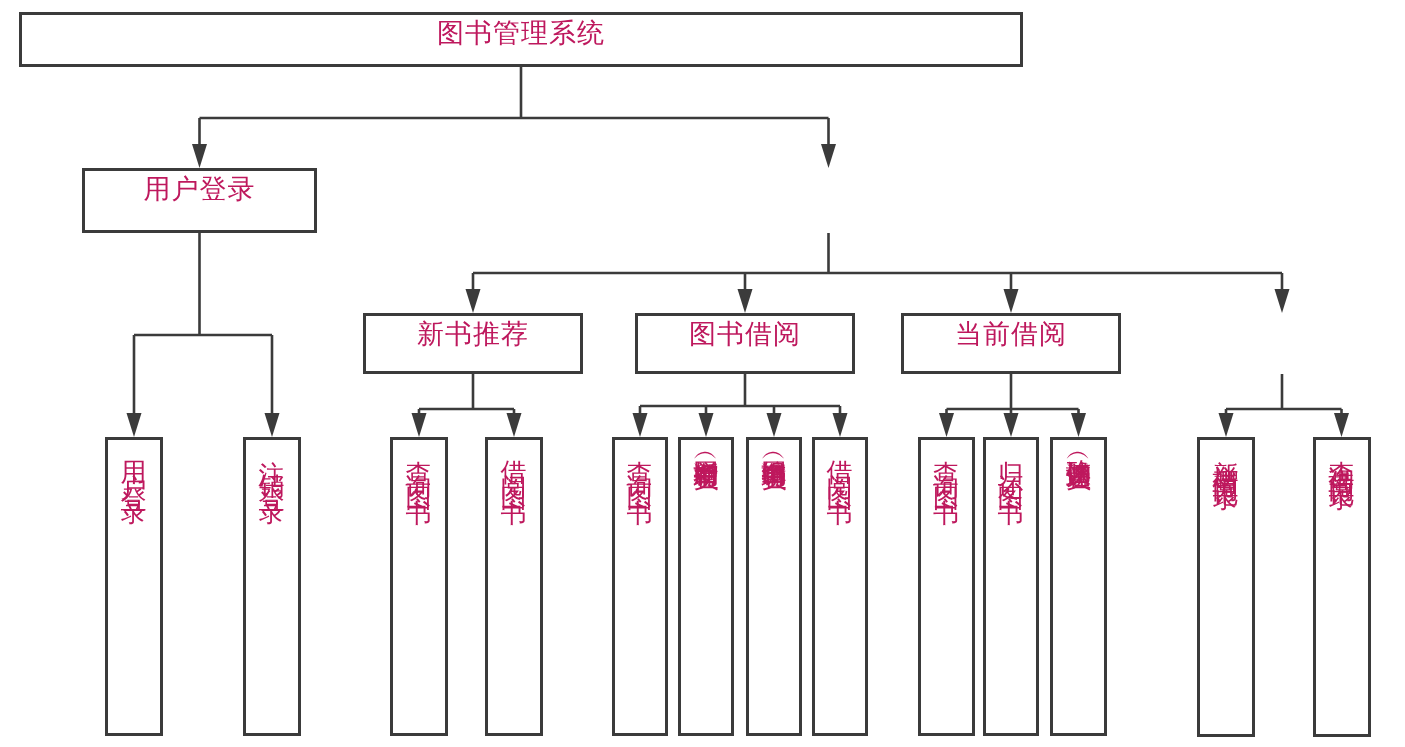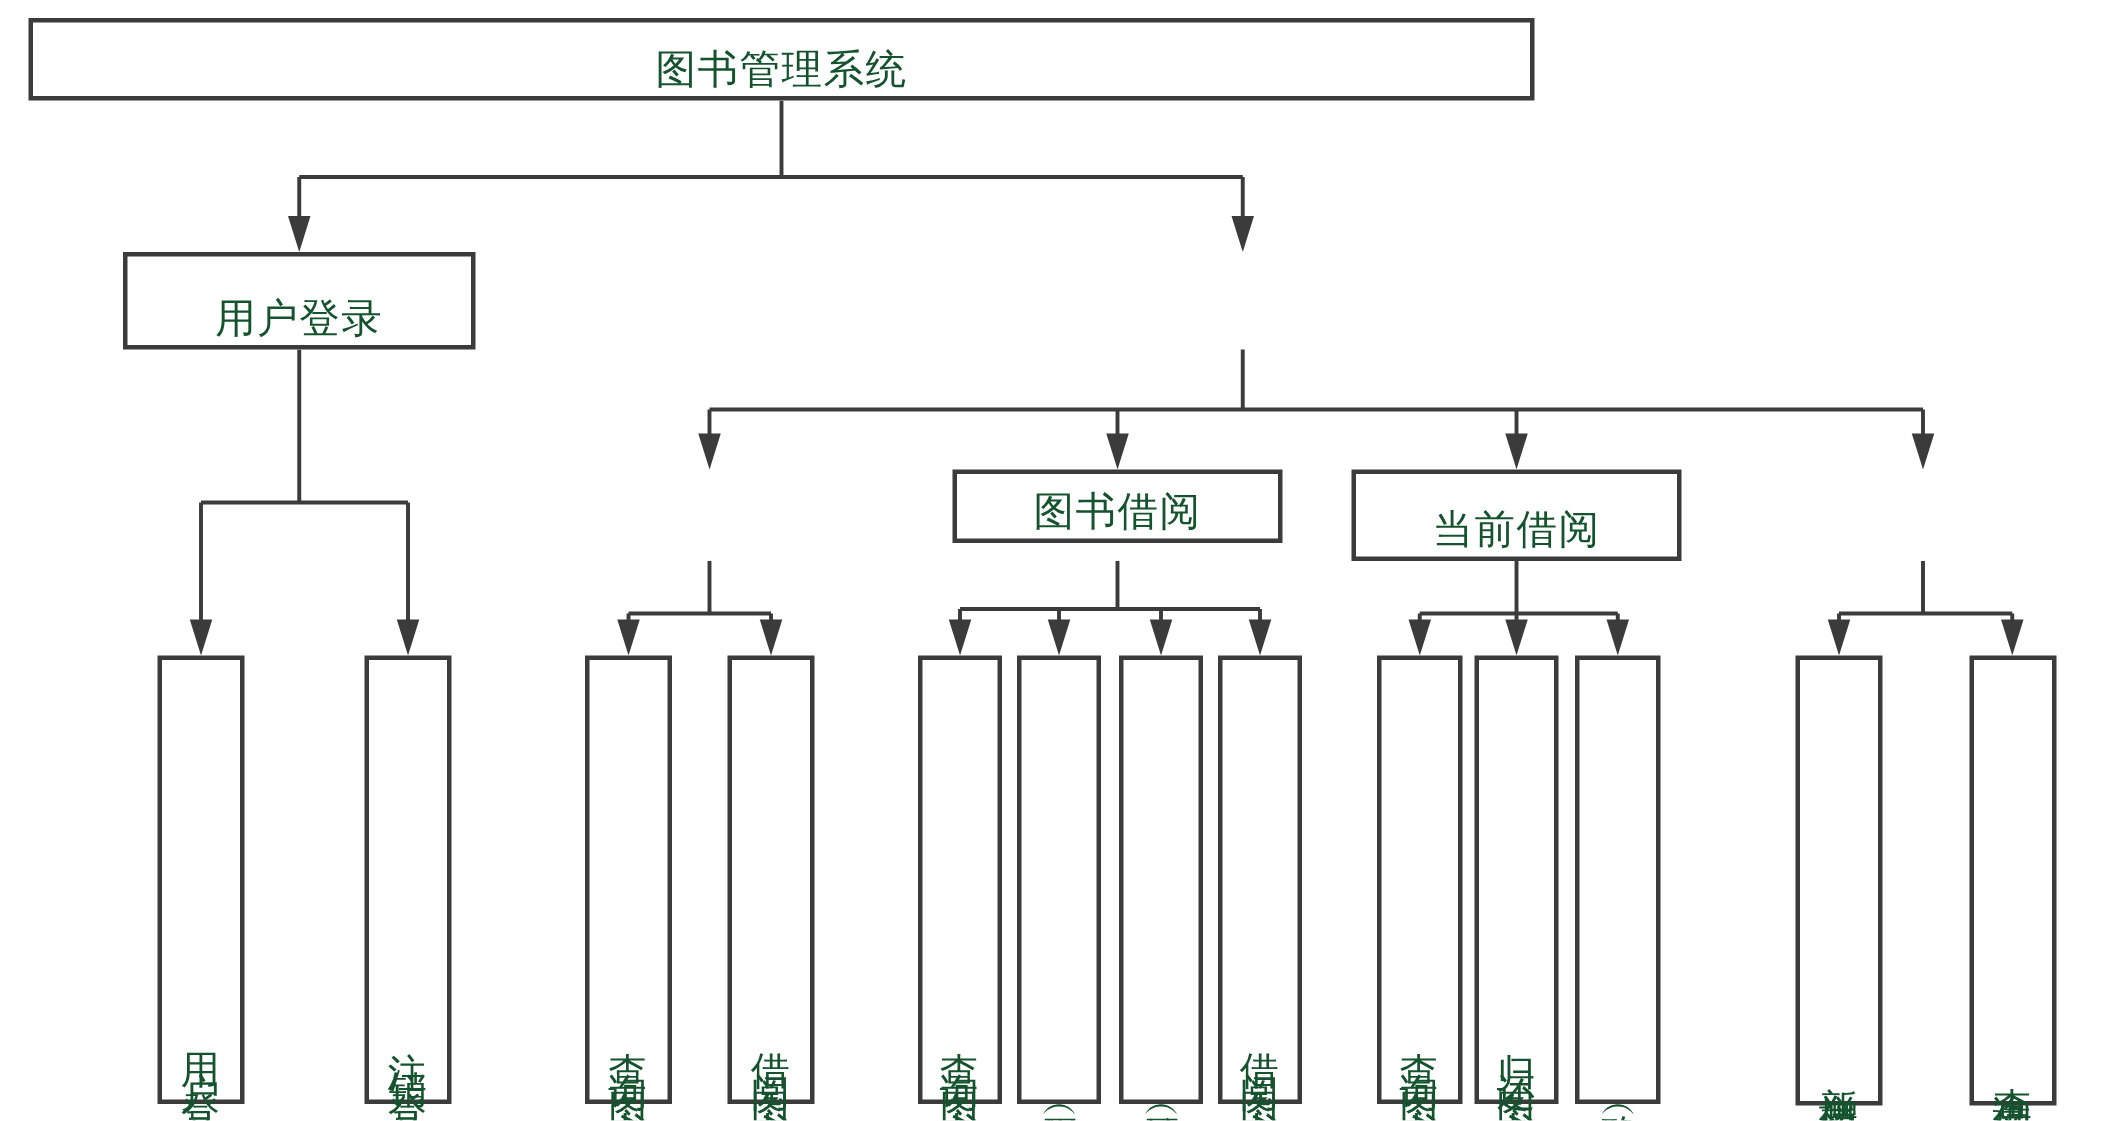--- a/index.html
+++ b/index.html
@@ -11,22 +11,22 @@
     overflow:hidden;
   }
   #connectors{position:absolute;left:0;top:0;z-index:1;}
   .cline{stroke:#3b3b3b;stroke-width:2.6;fill:none;}
   .ahead{fill:#3b3b3b;stroke:none;}
   .node{
     position:absolute;
     box-sizing:border-box;
     background:#ffffff;
     border:3px solid #3b3b3b;
-    display:flex;align-items:flex-end;justify-content:center;
-    color:#14532d;
+    display:flex;align-items:flex-start;justify-content:center;
+    color:#be185d;
     z-index:2;
   }
   .h-box{font-size:27px;letter-spacing:1px;}
   .v-box .lbl{
     writing-mode:vertical-rl;
     text-orientation:mixed;
     font-size:26px;
     letter-spacing:5px;
     line-height:1;
   }
@@ -98,21 +98,24 @@
   </svg>
 
   <div class="node h-box" style="left:19px;top:12px;width:1004px;height:55px;">
     <span class="lbl">图书管理系统</span>
   </div>
 
   <div class="node h-box" style="left:82px;top:168px;width:235px;height:65px;">
     <span class="lbl">用户登录</span>
   </div>
 
-  <div class="node h-box" style="left:635px;top:313px;width:220px;height:49px;">
+  <div class="node h-box" style="left:363px;top:313px;width:220px;height:61px;">
+    <span class="lbl">新书推荐</span>
+  </div>
+  <div class="node h-box" style="left:635px;top:313px;width:220px;height:61px;">
     <span class="lbl">图书借阅</span>
   </div>
   <div class="node h-box" style="left:901px;top:313px;width:220px;height:61px;">
     <span class="lbl">当前借阅</span>
   </div>
 
   <div class="node v-box" style="left:105px;top:437px;width:58px;height:299px;">
     <span class="lbl ls-wide">用户登录</span>
   </div>
   <div class="node v-box" style="left:243px;top:437px;width:58px;height:299px;">

